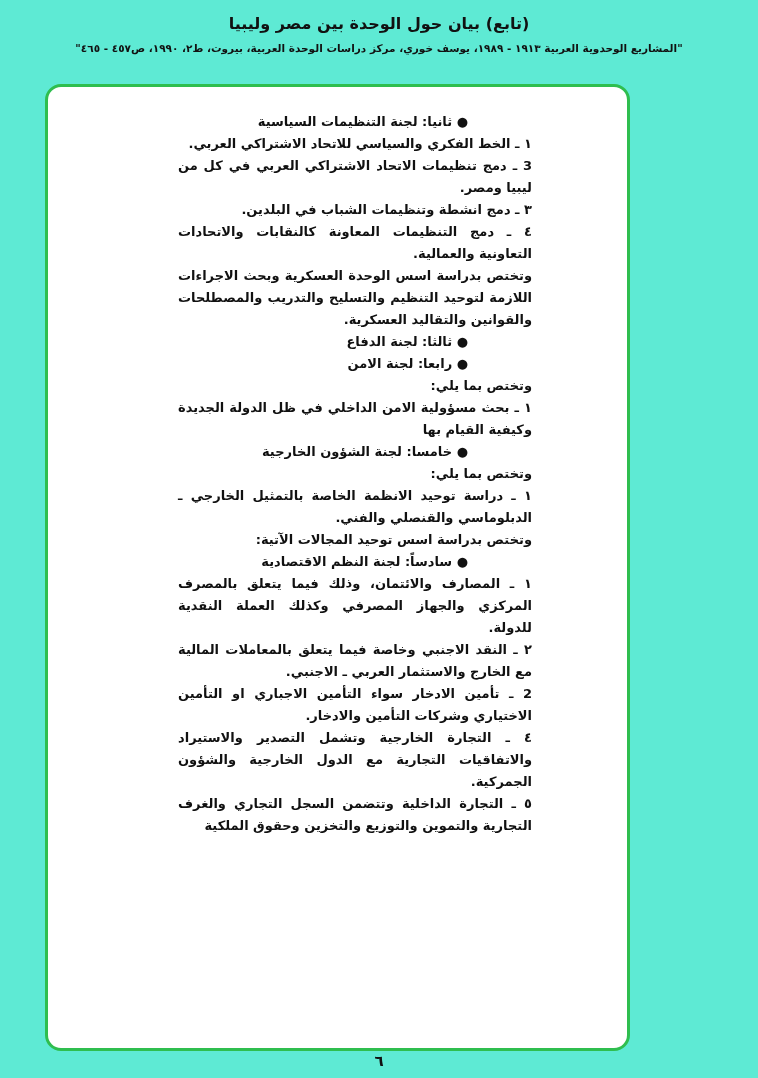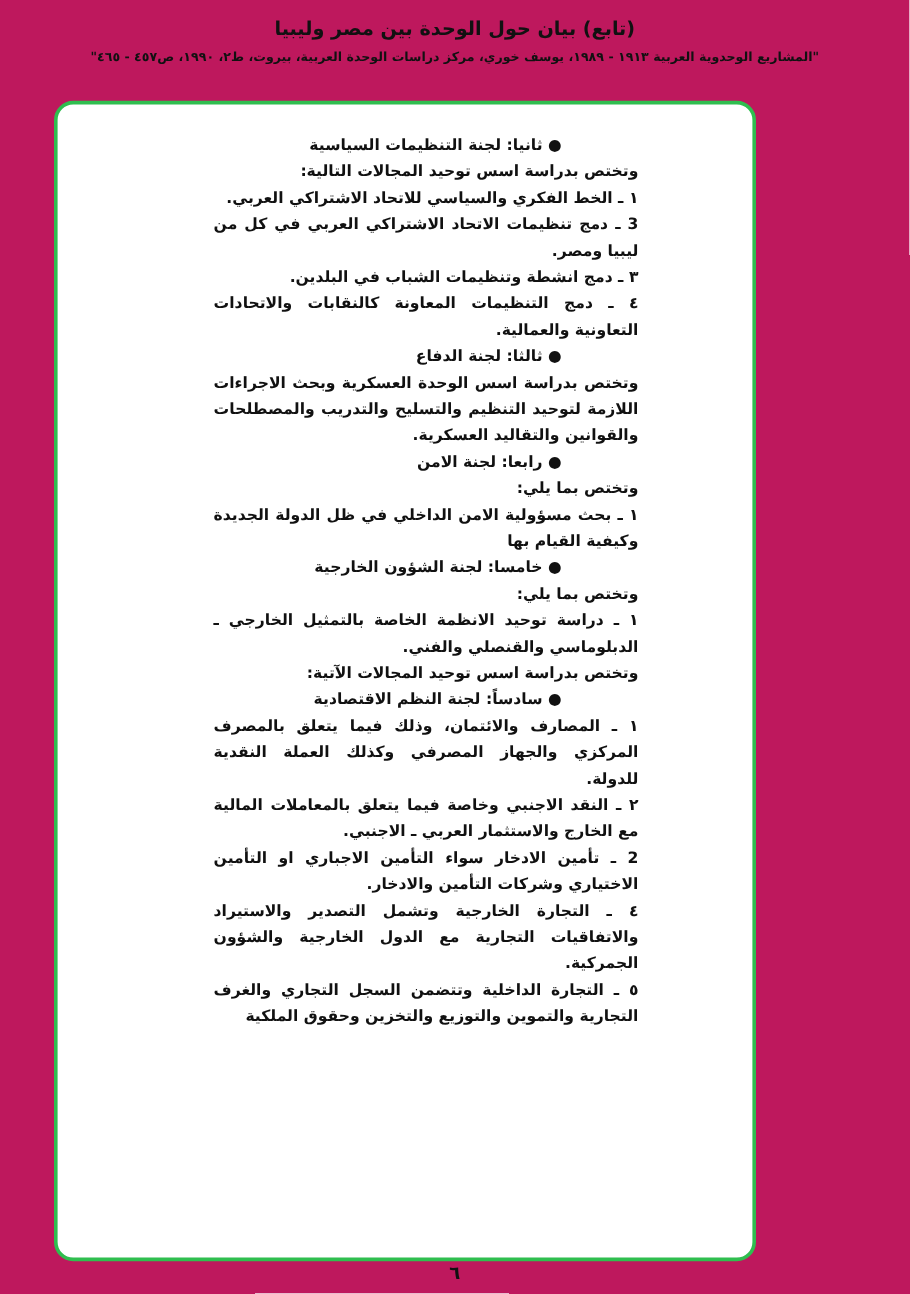--- a/index.html
+++ b/index.html
@@ -12,21 +12,21 @@
     height: 1078px;
     font-family: "DejaVu Sans", sans-serif;
     color: #111111;
     position: relative;
     overflow: hidden;
   }
   .page {
     position: relative;
     width: 758px;
     height: 1078px;
-    background: #be185d;
+    background: #5eead4;
   }
   .doc-header {
     position: absolute;
     top: 14px;
     left: 0;
     width: 100%;
     text-align: center;
     direction: rtl;
   }
   .doc-title {
@@ -86,27 +86,26 @@
 <div class="page">
 
   <header class="doc-header">
     <h1 class="doc-title">(تابع) بيان حول الوحدة بين مصر وليبيا</h1>
     <div class="doc-citation">"المشاريع الوحدوية العربية ١٩١٣ - ١٩٨٩، يوسف خوري، مركز دراسات الوحدة العربية، بيروت، ط٢، ١٩٩٠، ص٤٥٧ - ٤٦٥"</div>
   </header>
 
   <div class="frame" style="border-color: rgb(47, 190, 79);">
     <div class="text-column">
         <p class="blk heading">● ثانيا: لجنة التنظيمات السياسية</p>
-        <p class="blk text">وتختص بدراسة اسس توحيد المجالات التالية:</p>
         <p class="blk text">١ ـ الخط الفكري والسياسي للاتحاد الاشتراكي العربي.</p>
         <p class="blk text">3 ـ دمج تنظيمات الاتحاد الاشتراكي العربي في كل من ليبيا ومصر.</p>
         <p class="blk text">٣ ـ دمج انشطة وتنظيمات الشباب في البلدين.</p>
         <p class="blk text">٤ ـ دمج التنظيمات المعاونة كالنقابات والاتحادات التعاونية والعمالية.</p>
+        <p class="blk text">وتختص بدراسة اسس الوحدة العسكرية وبحث الاجراءات اللازمة لتوحيد التنظيم والتسليح والتدريب والمصطلحات والقوانين والتقاليد العسكرية.</p>
         <p class="blk heading">● ثالثا: لجنة الدفاع</p>
-        <p class="blk text">وتختص بدراسة اسس الوحدة العسكرية وبحث الاجراءات اللازمة لتوحيد التنظيم والتسليح والتدريب والمصطلحات والقوانين والتقاليد العسكرية.</p>
         <p class="blk heading">● رابعا: لجنة الامن</p>
         <p class="blk text">وتختص بما يلي:</p>
         <p class="blk text">١ ـ بحث مسؤولية الامن الداخلي في ظل الدولة الجديدة وكيفية القيام بها</p>
         <p class="blk heading">● خامسا: لجنة الشؤون الخارجية</p>
         <p class="blk text">وتختص بما يلي:</p>
         <p class="blk text">١ ـ دراسة توحيد الانظمة الخاصة بالتمثيل الخارجي ـ الدبلوماسي والقنصلي والفني.</p>
         <p class="blk text">وتختص بدراسة اسس توحيد المجالات الآتية:</p>
         <p class="blk heading">● سادساً: لجنة النظم الاقتصادية</p>
         <p class="blk text">١ ـ المصارف والائتمان، وذلك فيما يتعلق بالمصرف المركزي والجهاز المصرفي وكذلك العملة النقدية للدولة.</p>
         <p class="blk text">٢ ـ النقد الاجنبي وخاصة فيما يتعلق بالمعاملات المالية مع الخارج والاستثمار العربي ـ الاجنبي.</p>

